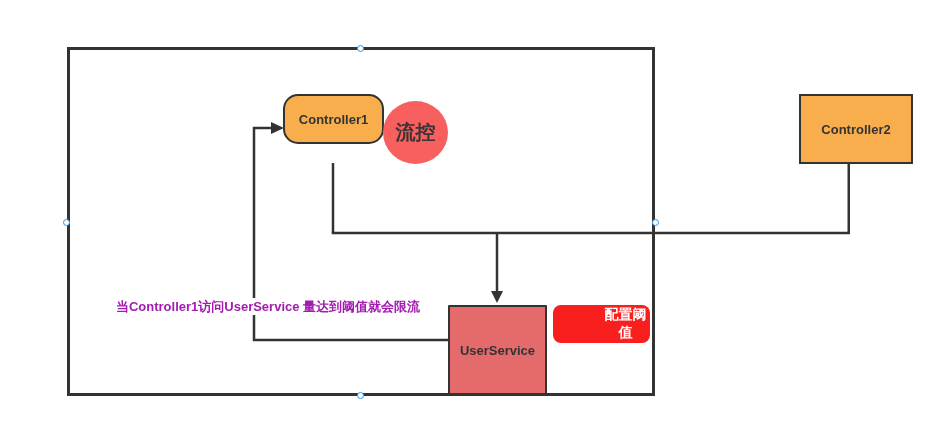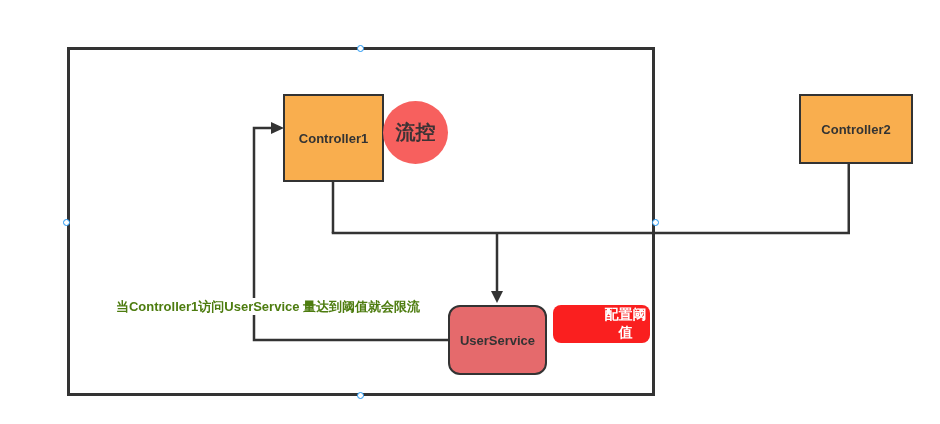--- a/index.html
+++ b/index.html
@@ -28,27 +28,27 @@
     justify-content: center;
     font-weight: bold;
     font-size: 13px;
     color: #333333;
     text-align: center;
   }
   .node-rect {
     background: #f9ae4e;
     border: 2.5px solid #333333;
   }
-  .node-controller1 { left: 283px; top: 94px;  width: 101px; height: 88px; }
+  .node-controller1 { left: 283px; top: 94px;  width: 101px; height: 50px; border-radius: 15px; }
   .node-controller2 { left: 799px; top: 94px;  width: 114px; height: 70px; }
   .node-userservice {
-    left: 448px; top: 305px; width: 99px; height: 70px;
+    left: 448px; top: 305px; width: 99px; height: 90px;
     background: #e56a6c;
     border: 2.5px solid #333333;
-    border-radius: 12px;
+    border-radius: 1px;
   }
   .badge-flow {
     left: 383px; top: 101px; width: 65px; height: 63px;
     background: #f7605e;
     border-radius: 50%;
     font-size: 20px;
     color: #3d3335;
     z-index: 3;
   }
   .badge-threshold {
@@ -60,21 +60,21 @@
     z-index: 3;
     padding-left: 48px;
   }
   .annotation {
     position: absolute;
     left: 90px; top: 298px; width: 356px;
     background: #ffffff;
     font-weight: bold;
     font-size: 13px;
     line-height: 17px;
-    color: #4d7c0f;
+    color: #a21caf;
     text-align: center;
     z-index: 2;
   }
   .handle {
     position: absolute;
     width: 7px; height: 7px;
     box-sizing: border-box;
     background: #ffffff;
     border: 1.5px solid #2196f3;
     border-radius: 50%;

